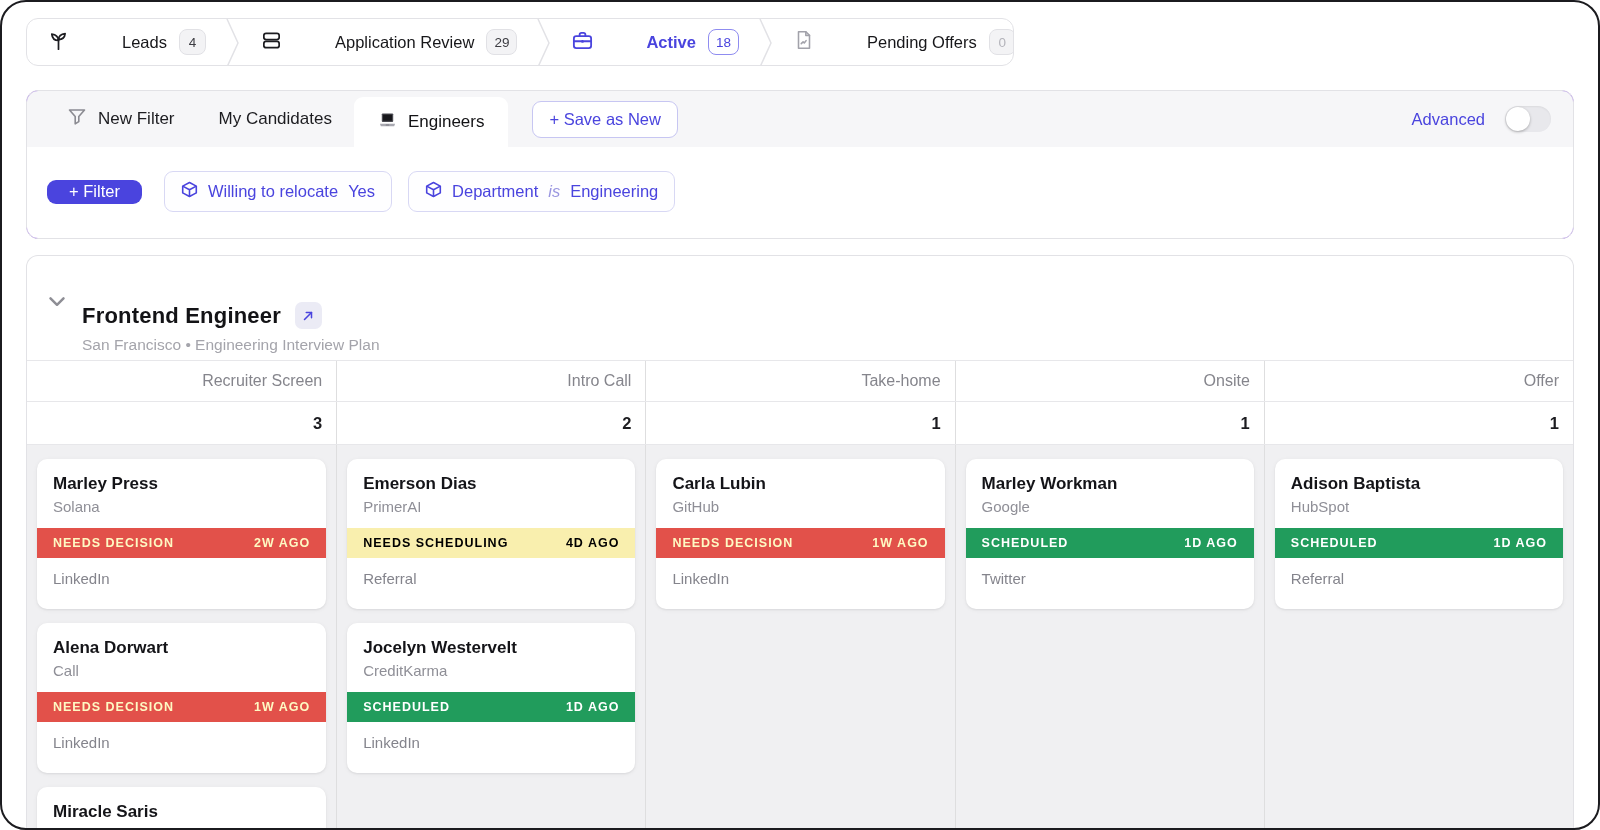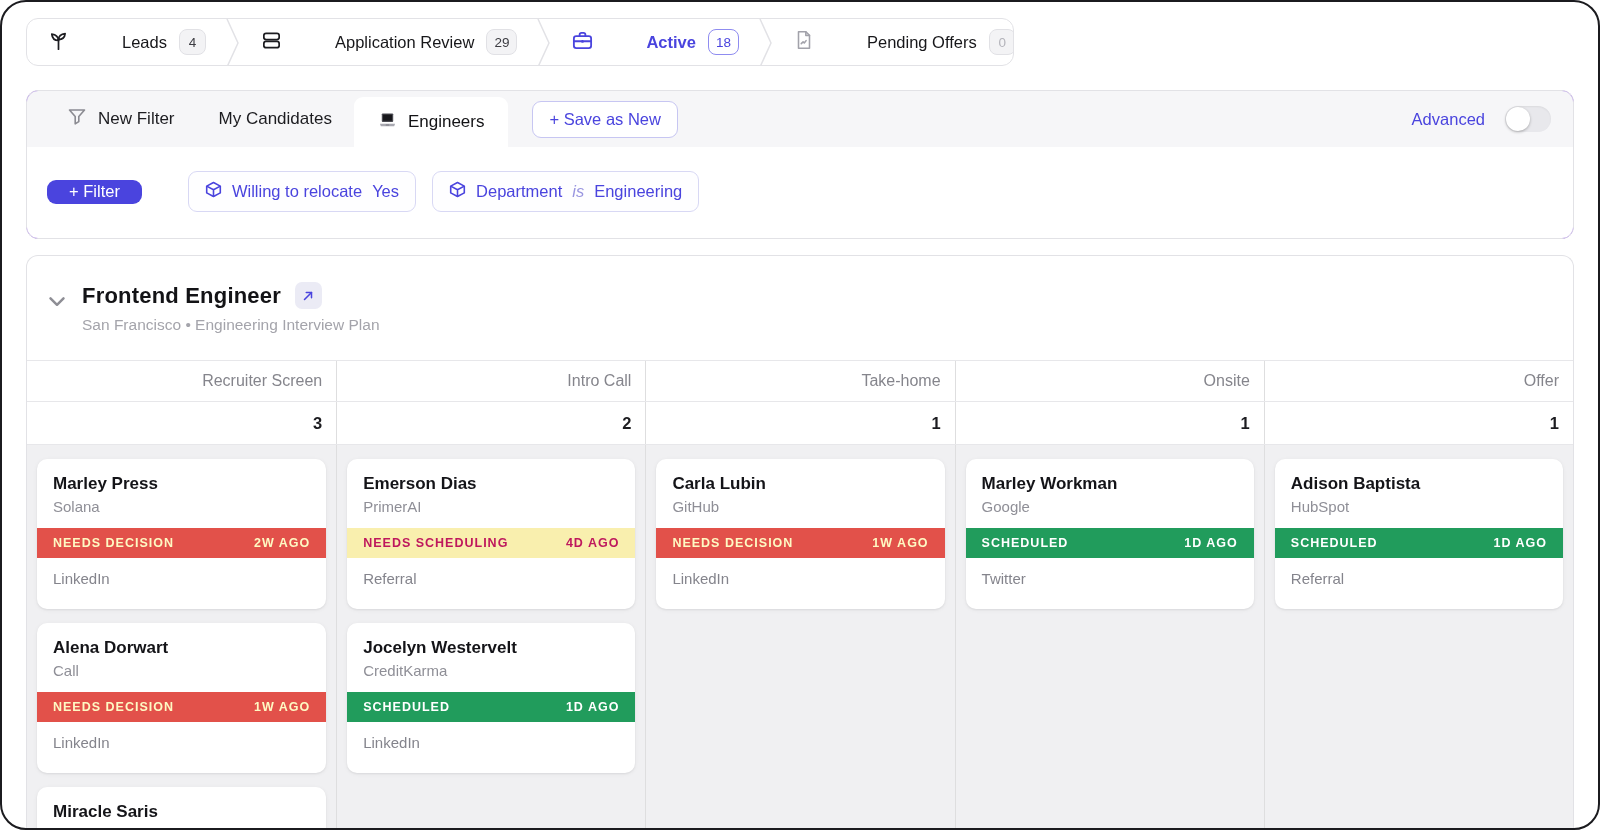--- a/index.html
+++ b/index.html
@@ -57,30 +57,30 @@
     font-size:16.5px; display:flex; align-items:center; cursor:pointer; border:none; white-space:nowrap;
   }
   .chip {
     height:41px; padding:0 16px; border-radius:9px; border:1px solid #d8d8f4; background:#fefeff;
     display:flex; align-items:center; gap:10px; font-size:16.5px; cursor:pointer; white-space:nowrap;
   }
   .chip .field { color:#4a44de; }
   .chip .op { color:#9a96e0; font-style:italic; }
   .chip .val { color:#4a44de; }
   .chip + .chip { margin-left:16px; }
-  .chip.first { margin-left:46px; }
+  .chip.first { margin-left:22px; }
 
   
   .board {
     margin:16px 24px 0; border:1px solid #e2e2e6; border-bottom:none;
     border-radius:12px 12px 0 0; background:#fff; overflow:hidden;
   }
   .job-header { display:flex; padding:26px 0 0 17px; height:104px; }
   .collapse { width:26px; height:26px; margin-top:6px; cursor:pointer; flex:0 0 auto; }
-  .job-meta { margin-left:12px; }
+  .job-meta { margin-left:12px;margin-top:20px; }
   .title-row { display:flex; align-items:center; gap:14px; }
   .job-title { font-size:22px; font-weight:700; color:#131316; letter-spacing:.2px; }
   .ext-btn { width:27px; height:27px; border-radius:7px; background:#ebebf5; display:flex;
              align-items:center; justify-content:center; cursor:pointer; }
   .job-sub { margin-top:7px; font-size:15.5px; color:#a4a4ab; }
 
   .grid5 { display:grid; grid-template-columns:repeat(5,1fr); }
   .colhead-row { border-top:1px solid #e7e7ea; border-bottom:1px solid #e7e7ea; }
   .colhead { height:40px; line-height:40px; text-align:right; padding-right:14px;
              font-size:16px; color:#85858c; }
@@ -96,21 +96,21 @@
     box-shadow:0 1px 2px rgba(25,25,35,.07), 0 1px 5px rgba(25,25,35,.05);
     overflow:hidden; cursor:pointer;
   }
   .card .name { font-size:17px; font-weight:600; color:#141418; padding:15px 16px 0; }
   .card .company { font-size:15px; color:#8f8f97; padding:4px 16px 0; }
   .banner { margin-top:13px; height:30px; display:flex; align-items:center;
             justify-content:space-between; padding:0 16px;
             font-size:12.5px; font-weight:700; letter-spacing:1px; }
   .banner.red { background:#e2514a; color:#fef9c3; }
   .banner.green { background:#219c5c; color:#ffffff; }
-  .banner.yellow { background:#f9efae; color:#be185d; }
+  .banner.yellow { background:#f9efae; color:#000000; }
   .card .source { font-size:15px; color:#84848c; padding:12px 16px 14px; }
 </style>
 </head>
 <body>
 
 <div class="frame">
 
   <div class="pipeline">
     <div class="stage">
       <span>

